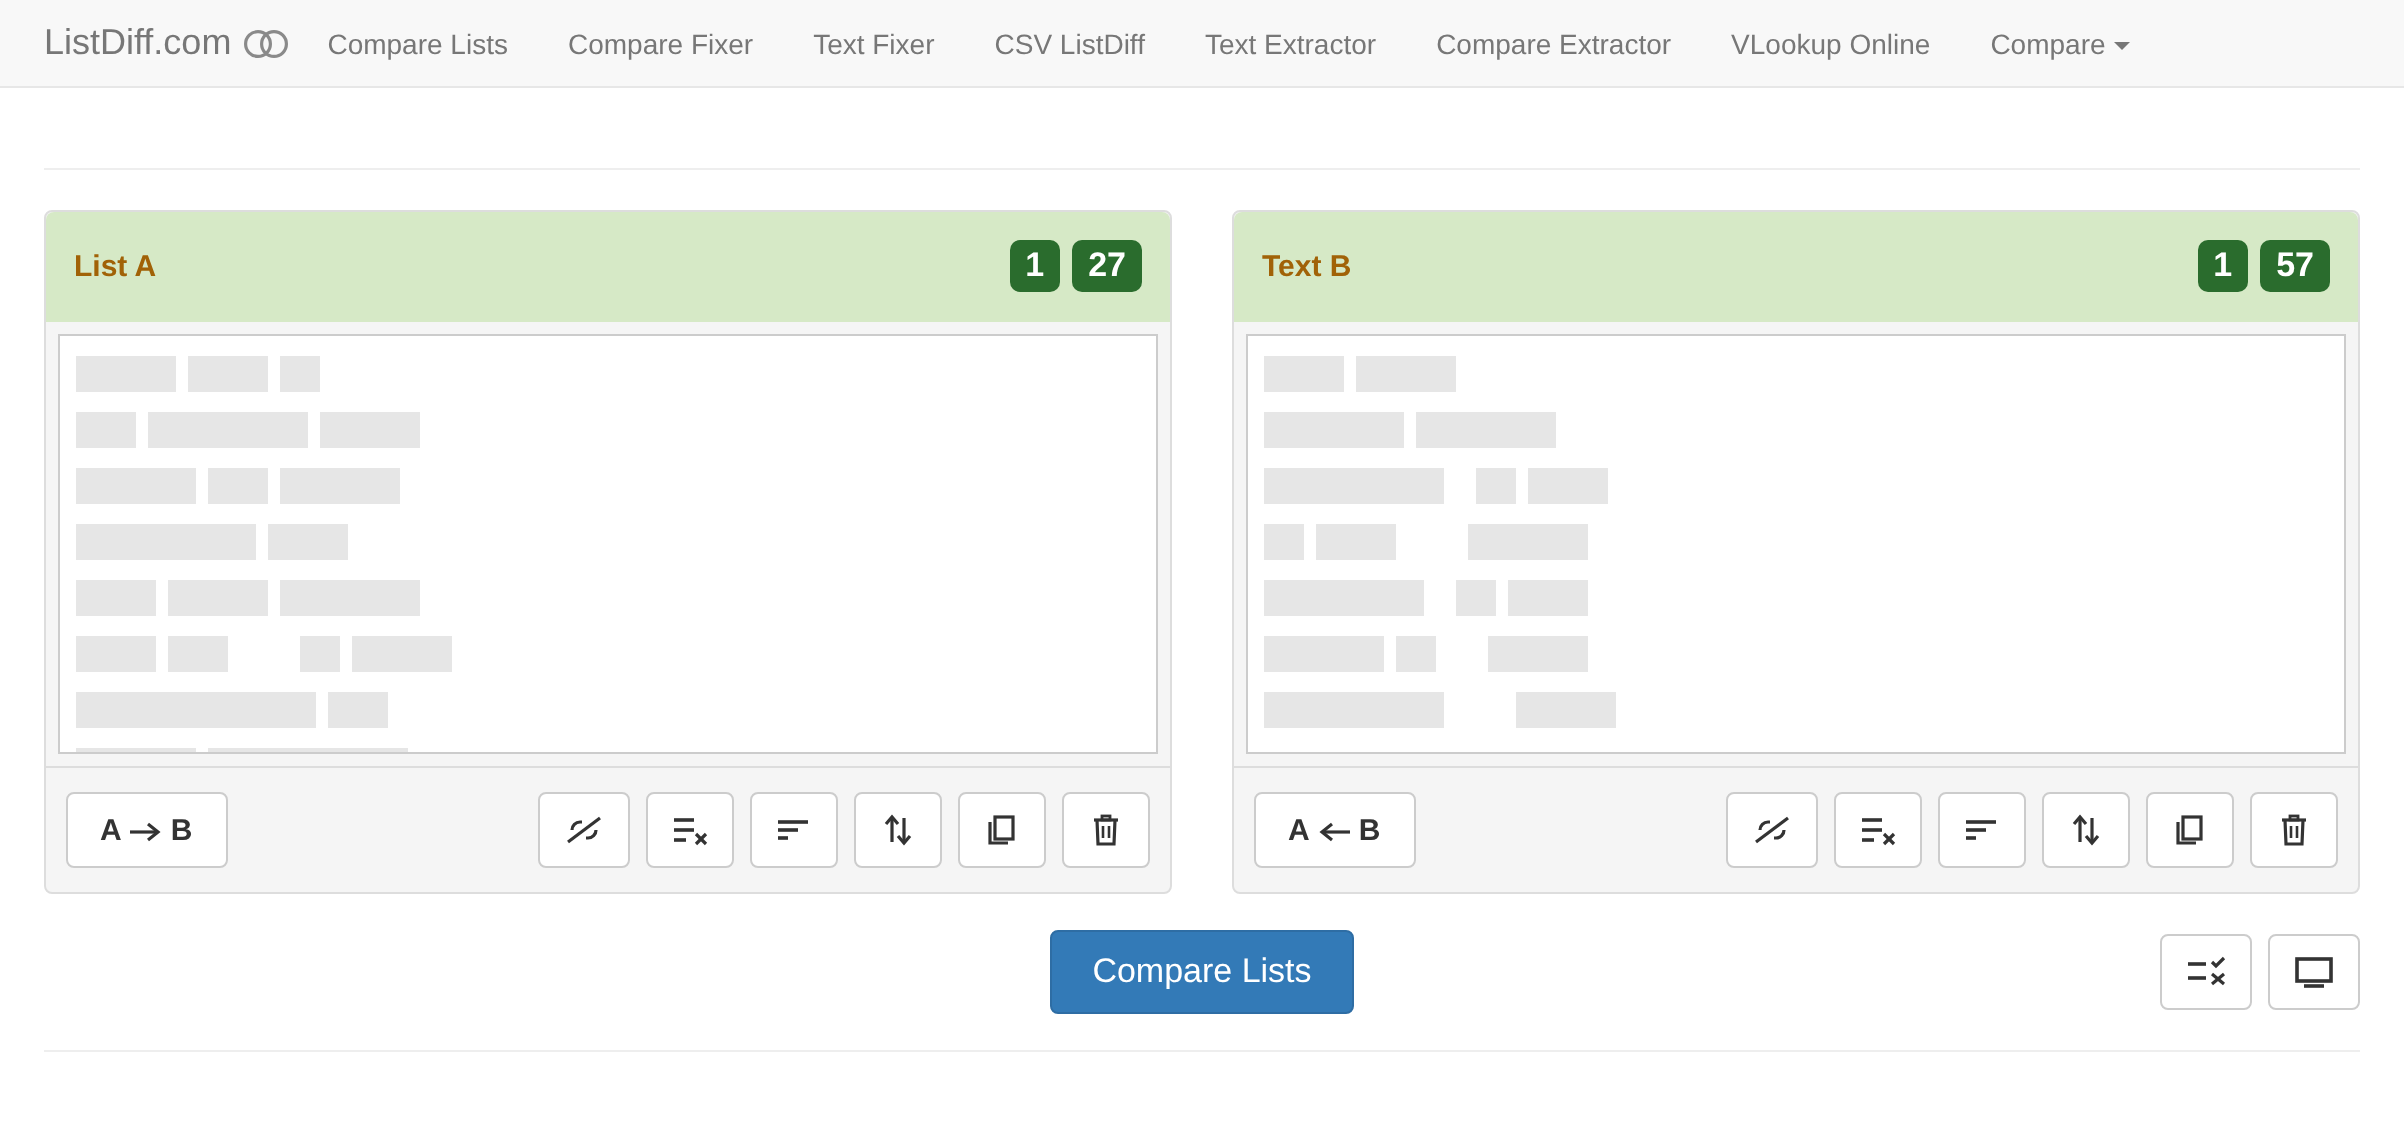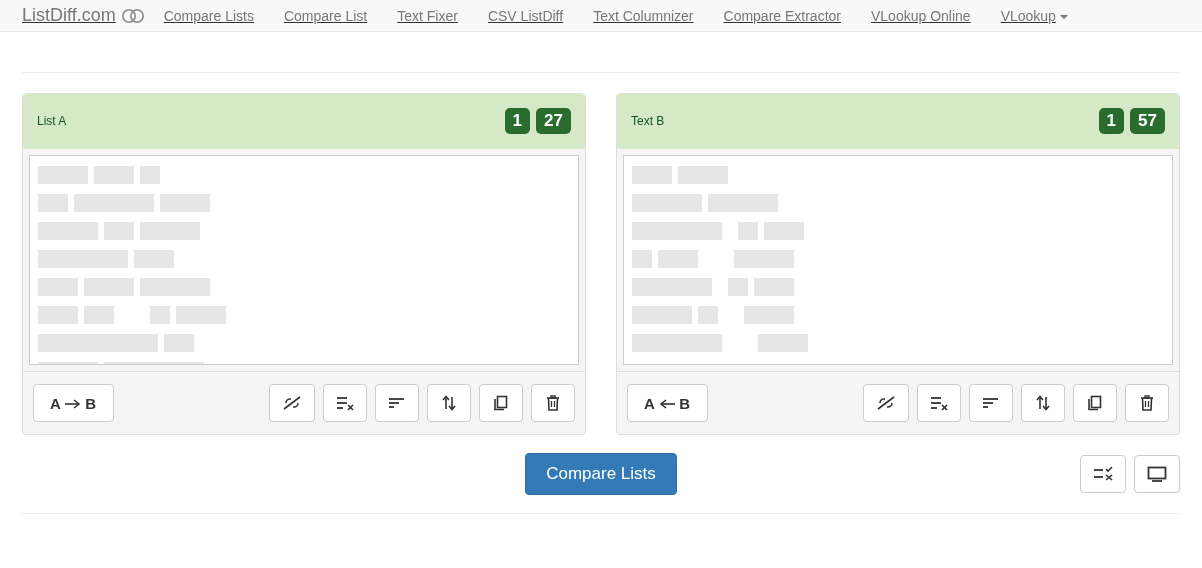--- a/index.html
+++ b/index.html
@@ -6,25 +6,24 @@
   body {
     font-family: -apple-system, BlinkMacSystemFont, "Segoe UI", Helvetica, Arial, sans-serif;
     background: #fff;
     color: #333;
     width: 1202px;
   }
   
   .navbar {
     display: flex;
     align-items: center;
-    height: 32px;
+    height: 44px;
     padding: 0 22px;
     border-bottom: 1px solid #e7e7e7;
     background: #f8f8f8;
-    text-decoration: underline;
   }
   .brand {
     display: flex;
     align-items: center;
     font-size: 18px;
     color: #777;
     margin-right: 20px;
   }
   .brand svg { margin-left: 6px; }
   .nav-links { display: flex; gap: 30px; }
@@ -67,23 +66,23 @@
   .panel-header {
     display: flex;
     align-items: center;
     justify-content: space-between;
     background: #d6e9c6;
     border-bottom: 1px solid #d6e9c6;
     border-radius: 4px 4px 0 0;
     padding: 14px 14px;
   }
   .panel-title {
-    font-size: 12px;
-    color: #14532d;
-    font-weight: 400;
+    font-size: 15px;
+    color: #a16207;
+    font-weight: 700;
   }
   .badges { display: flex; gap: 6px; }
   .badge {
     background: #2a6c2d;
     color: #fff;
     font-weight: 700;
     font-size: 17px;
     padding: 2px 8px;
     border-radius: 5px;
     line-height: 1.3;
@@ -179,27 +178,27 @@
 <div class="navbar">
   <div class="brand">
     <span>ListDiff.com</span>
     <svg width="22" height="16" viewBox="0 0 22 16">
       <circle cx="7" cy="8" r="6.2" fill="none" stroke="#8a8a8a" stroke-width="1.6"></circle>
       <circle cx="15" cy="8" r="6.2" fill="none" stroke="#8a8a8a" stroke-width="1.6"></circle>
     </svg>
   </div>
   <div class="nav-links">
     <span class="nav-link">Compare Lists</span>
-    <span class="nav-link">Compare List</span>
+    <span class="nav-link">Compare Fixer</span>
     <span class="nav-link">Text Fixer</span>
     <span class="nav-link">CSV ListDiff</span>
-    <span class="nav-link">Text Columnizer</span>
+    <span class="nav-link">Text Extractor</span>
     <span class="nav-link">Compare Extractor</span>
     <span class="nav-link">VLookup Online</span>
-    <span class="nav-link caret">VLookup</span>
+    <span class="nav-link caret">Compare</span>
   </div>
 </div>
 
 <div class="page">
   <div class="rule"></div>
 
   <div class="panels">
 
     <div class="panel">
       <div class="panel-header">

